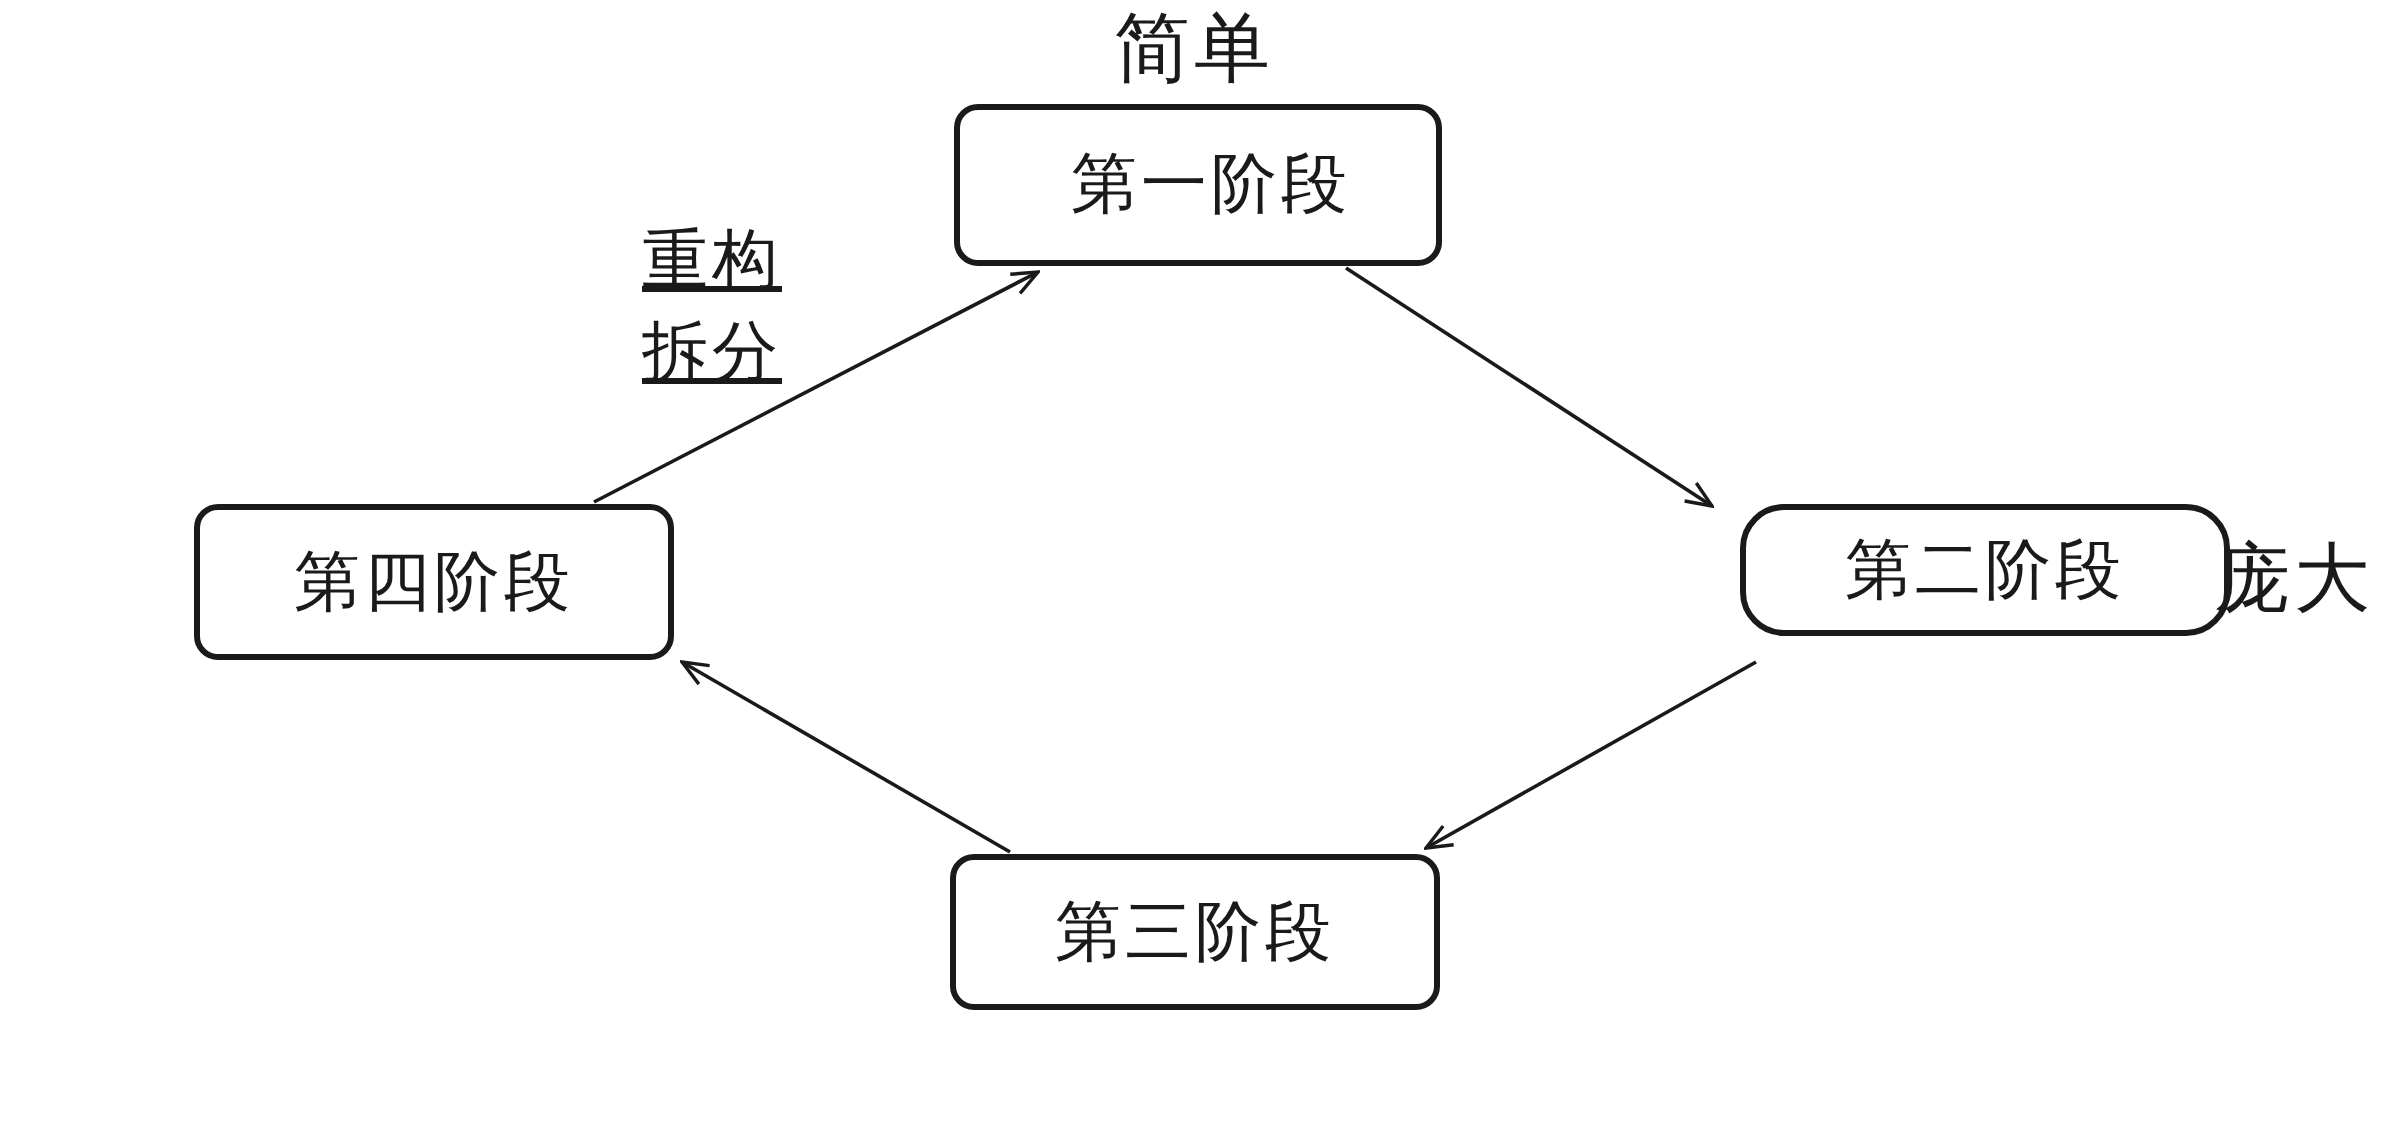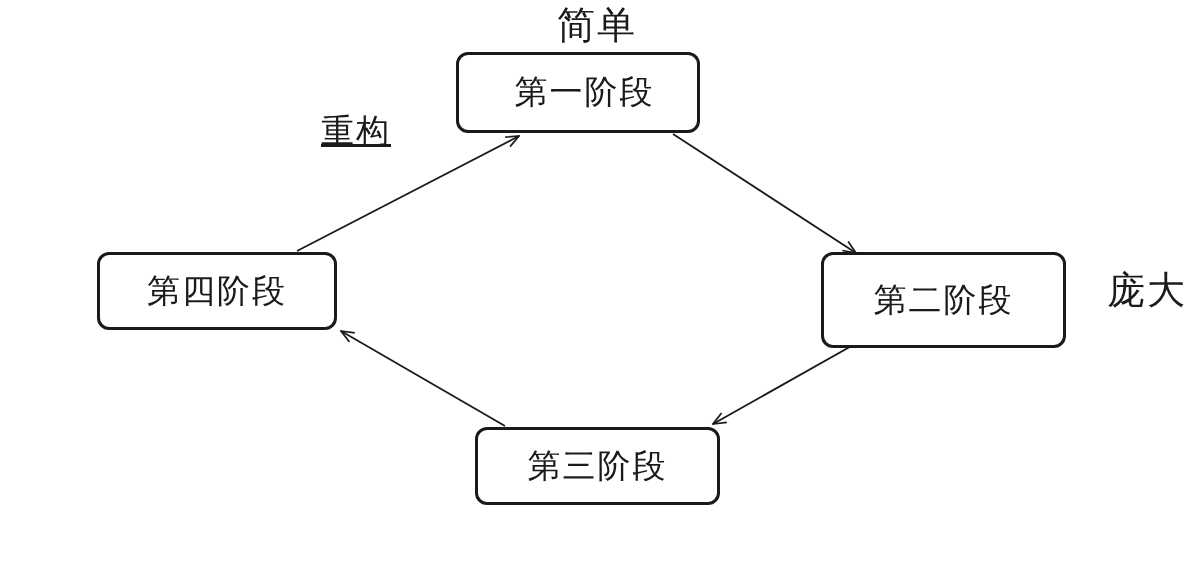--- a/index.html
+++ b/index.html
@@ -30,22 +30,22 @@
     border: 3.5px solid #1a1a1a;
     border-radius: 12px;
     background: #ffffff;
     display: flex;
     align-items: center;
     justify-content: center;
     font-size: 33px;
     letter-spacing: 2px;
     z-index: 2;
   }
-  .node-stage1 { left: 456px; top: 52px;  width: 244px; height: 81px; padding-left: 13px; }
-  .node-stage2 { left: 821px; top: 252px; width: 245px; height: 96px; }
+  .node-stage1 { left: 477px; top: 52px;  width: 244px; height: 81px; padding-left: 13px; }
+  .node-stage2 { left: 870px; top: 252px; width: 245px; height: 66px; border-radius: 22px; }
   .node-stage3 { left: 475px; top: 427px; width: 245px; height: 78px; }
   .node-stage4 { left: 97px;  top: 252px; width: 240px; height: 78px; }
   .outer-label {
     position: absolute;
     font-size: 38px;
     letter-spacing: 2px;
     text-align: center;
     line-height: 44px;
     height: 44px;
     z-index: 2;
@@ -96,15 +96,16 @@
   </div>
   <div class="node node-stage3">
     <span>第三阶段</span>
   </div>
 
   <div class="outer-label label-top">简单</div>
   <div class="outer-label label-right">庞大</div>
 
   <div class="edge-label">
     <div>重构</div>
+    <div>拆分</div>
   </div>
 
 </div>
 
 </body></html>

